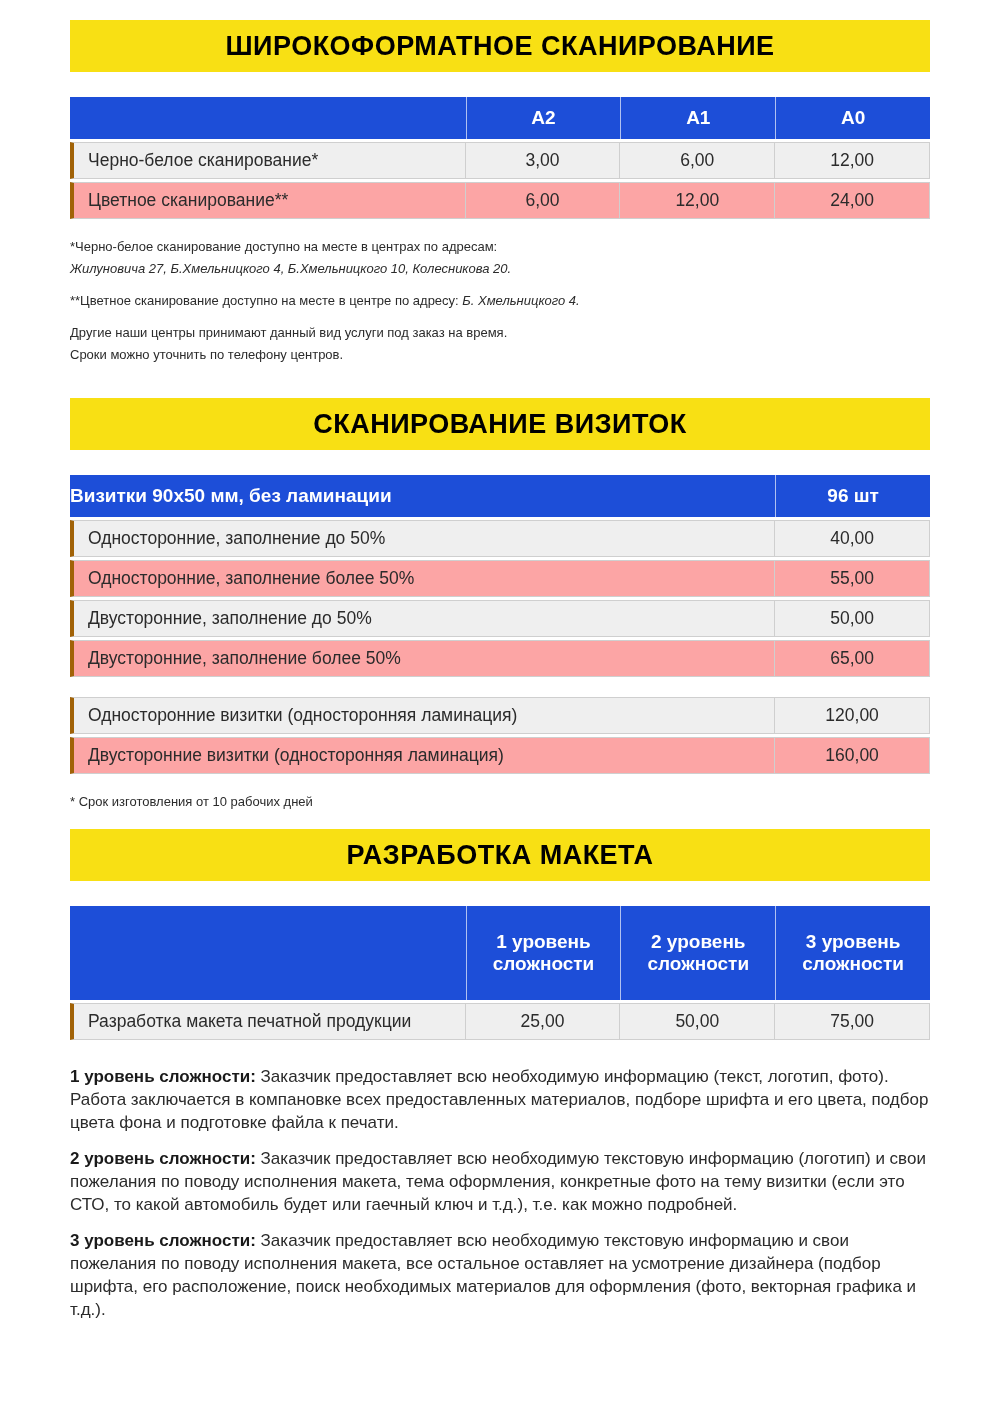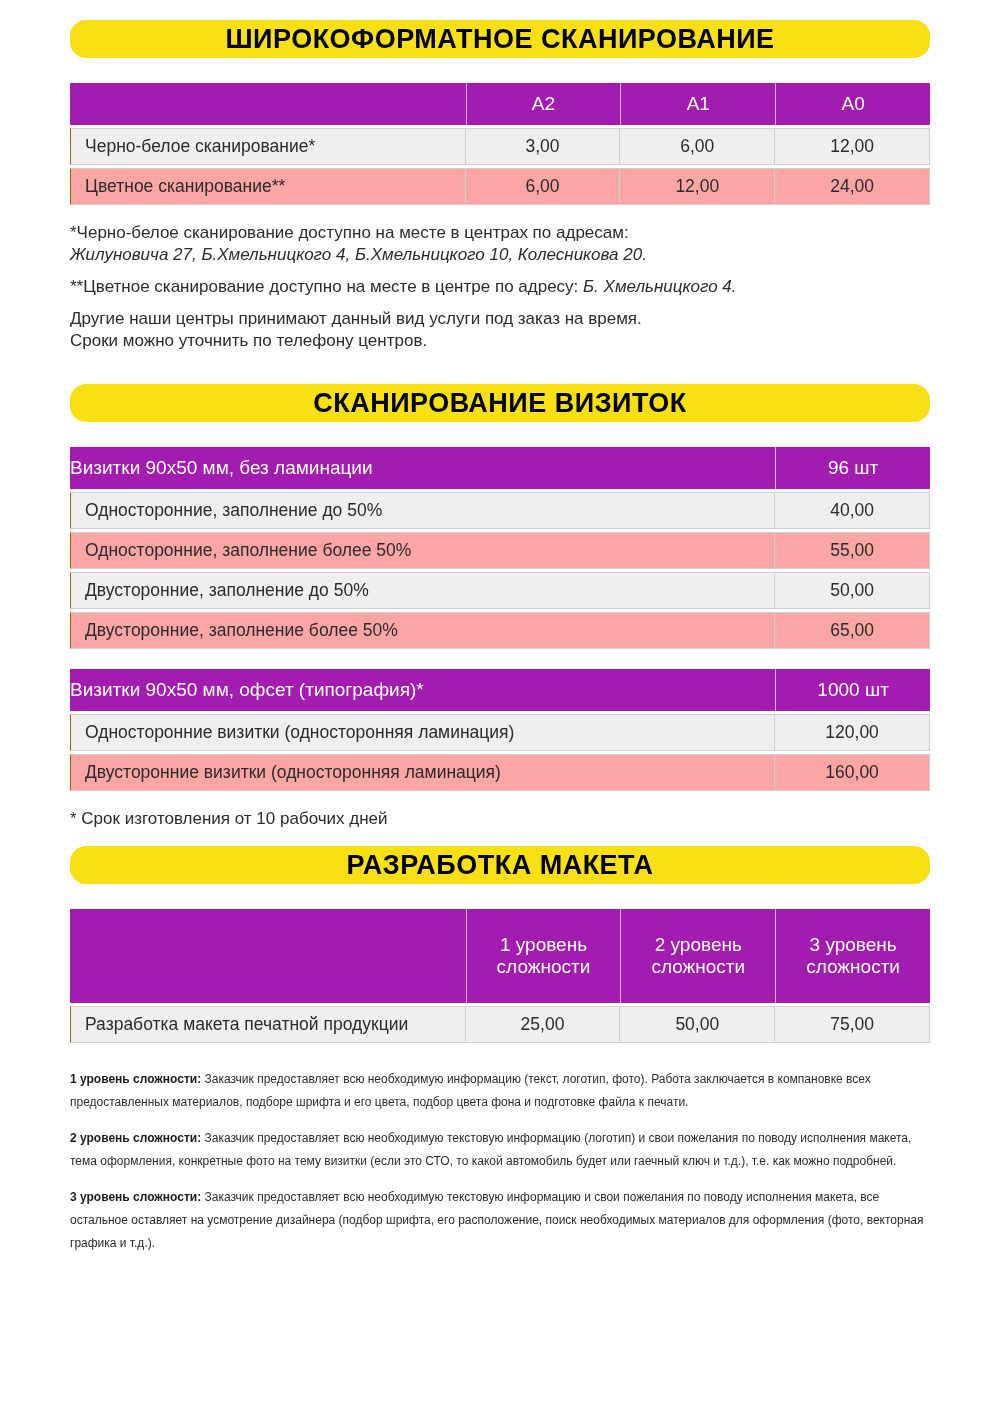--- a/index.html
+++ b/index.html
@@ -8,81 +8,80 @@
     height: 1414px;
     box-sizing: border-box;
     padding: 20px 70px 0 70px;
     background: #ffffff;
     font-family: "Liberation Sans", sans-serif;
     color: #262626;
     overflow: hidden;
   }
   .bar {
     background: #F8E014;
-    height: 38px;
+    height: 52px;
     display: flex;
     align-items: center;
     justify-content: center;
     margin-bottom: 22px;
-    border-radius: 16px;
   }
   .bar .bar-title {
     font-size: 27px;
     font-weight: bold;
     color: #000000;
     letter-spacing: 0.5px;
     white-space: nowrap;
   }
   table.price {
     width: 100%;
     table-layout: fixed;
     border-collapse: separate;
     border-spacing: 0 3px;
     margin: 0 0 14px 0;
   }
   table.price th {
-    background: #a21caf;
+    background: #1d4ed8;
     color: #ffffff;
-    font-weight: normal;
+    font-weight: bold;
     font-size: 19px;
     height: 42px;
     padding: 0 12px;
     text-align: center;
     vertical-align: middle;
   }
   table.price th + th { border-left: 1px solid rgba(255,255,255,0.65); }
   table.price th.lbl { text-align: left; padding-left: 0; }
   table.price td {
     height: 37px;
     font-size: 17.5px;
     color: #2b2b2b;
     border: 1px solid #CFCFCF;
     border-left: none;
     text-align: center;
     vertical-align: middle;
     padding: 0 10px;
     box-sizing: border-box;
   }
-  table.price td:first-child { border-left: 1px solid #a16207; }
+  table.price td:first-child { border-left: 4px solid #a16207; }
   table.price td.lbl { text-align: left; padding-left: 14px; }
   table.price tr.odd td { background: #EFEFEF; }
   table.price tr.even td { background: #fca5a5; }
   table.price th.two-line { height: 58px; line-height: 22px; padding: 18px 14px; }
   .fn {
-    font-size: 17px;
+    font-size: 13px;
     line-height: 22px;
     margin: 0 0 10px 0;
     color: #2b2b2b;
   }
   .fn .it { font-style: italic; }
   .fn-group-top { margin-top: 12px; }
   .pre-bar-gap { margin-bottom: 32px; }
   .offset-note { margin: 14px 0 16px 0; }
   .desc {
-    font-size: 12px;
+    font-size: 17px;
     line-height: 23px;
     margin: 0 0 13px 0;
     color: #2b2b2b;
   }
   .desc .lead { font-weight: bold; color: #1a1a1a; }
   .tbl-gap { margin-bottom: 18px; }
   .paras { margin-top: 22px; }
 </style>
 </head>
 <body>
@@ -166,24 +165,20 @@
     </tr>
   </tbody>
     </table>
 
   <table class="price">
     <colgroup>
         <col style="width:82%">
         <col style="width:18%">
       </colgroup>
     <tbody>
-        <tr>
-      <th class="lbl">Визитки 90x50 мм, офсет (типография)*</th>
-      <th>1000 шт</th>
-    </tr>
     <tr class="odd">
       <td class="lbl">Односторонние визитки (односторонняя ламинация)</td>
       <td>120,00</td>
     </tr>
     <tr class="even">
       <td class="lbl">Двусторонние визитки (односторонняя ламинация)</td>
       <td>160,00</td>
     </tr>
   </tbody>
     </table>

